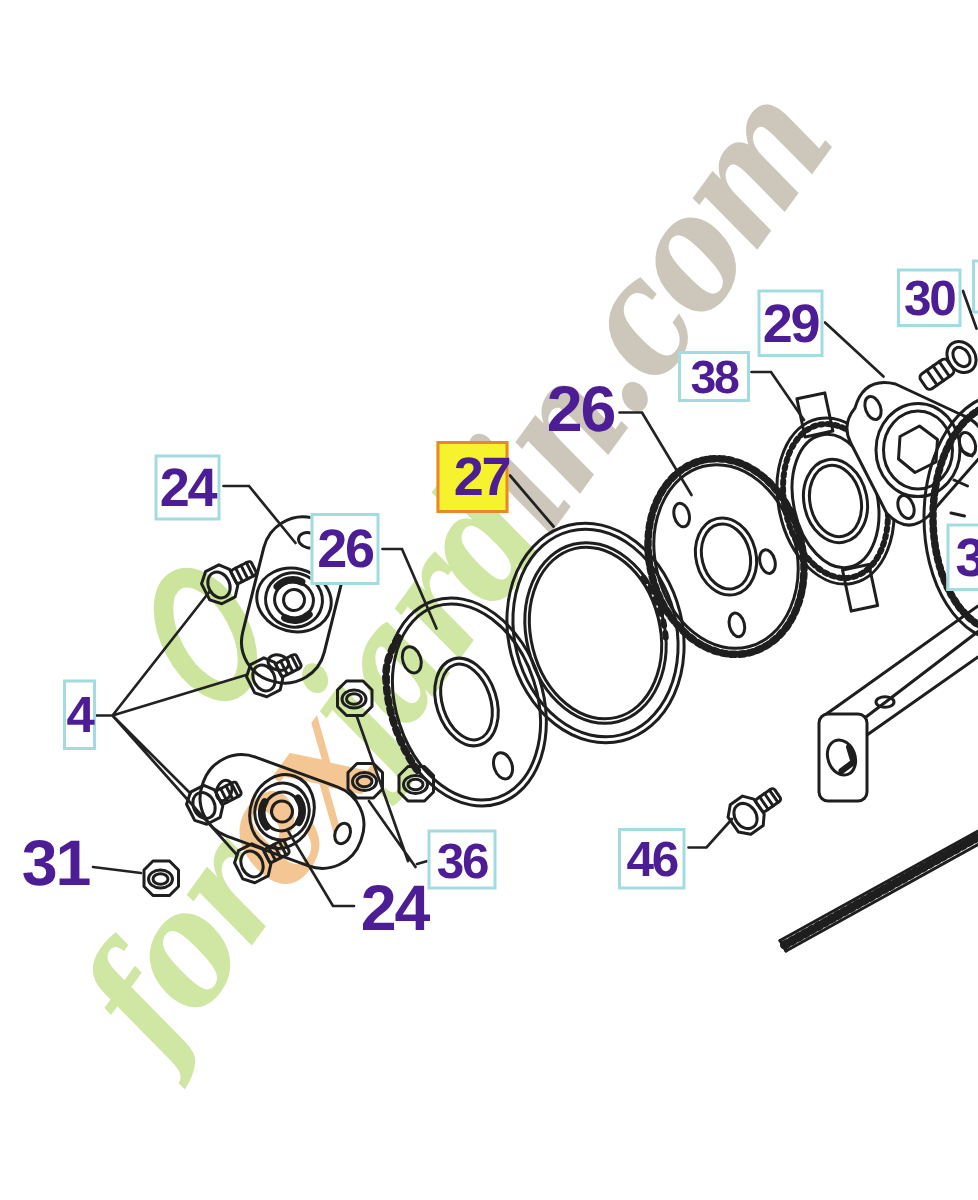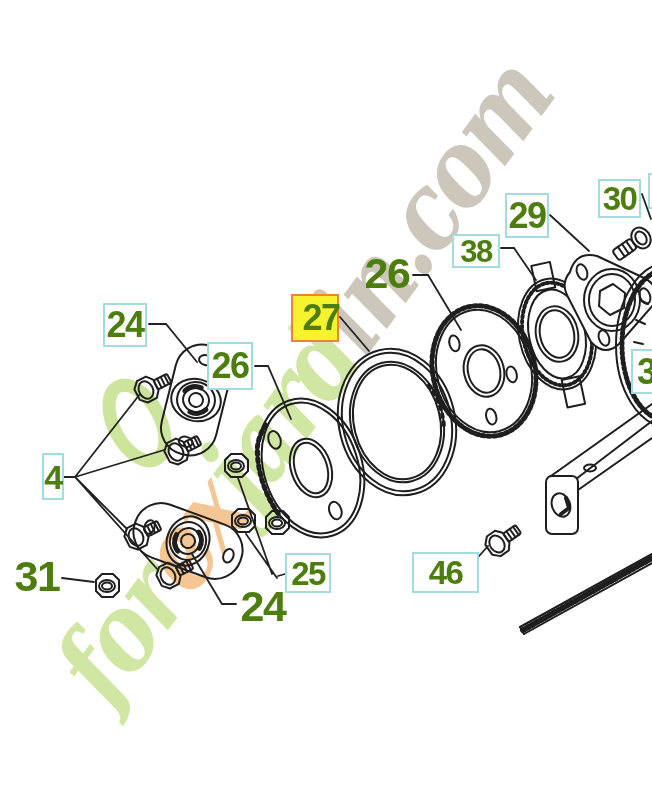--- a/index.html
+++ b/index.html
@@ -3,21 +3,21 @@
 <meta charset="utf-8">
 <style>
   html,body{margin:0;padding:0;background:#fff;}
   .stage{
     position:relative;width:652px;height:800px;background:#ffffff;
     overflow:hidden;font-family:"Liberation Sans",sans-serif;
   }
   .stage svg{position:absolute;left:0;top:0;}
   .co{
     position:absolute;display:flex;align-items:center;justify-content:center;
-    color:#4d7c0f;font-weight:bold;letter-spacing:-1.5px;line-height:1;
+    color:#4c1d95;font-weight:bold;letter-spacing:-1.5px;line-height:1;
     box-sizing:border-box;white-space:nowrap;
   }
   .co.boxed{border:2px solid #a2dce1;background:#ffffff;font-size:36px;}
   .co.hl{border:2px solid #e8872f;background:#f6f22e;font-size:36px;}
   .co.plain{font-size:43px;}
   .co.partial{border:2px solid #a2dce1;background:#ffffff;font-size:36px;justify-content:flex-start;padding-left:4px;}
   .co.edge-sliver{border:2px solid #a2dce1;background:#ffffff;}
 </style>
 </head>
 <body>
@@ -181,33 +181,33 @@
   </svg>
 
   <div class="co boxed" style="left:42px;  top:453px; width:22px; height:47px; font-size:34px;">4</div>
 
   <div class="co plain" style="left:12px;  top:556px; width:50px; height:40px;">31</div>
 
   <div class="co boxed" style="left:103px; top:303px; width:44px; height:44px;">24</div>
 
   <div class="co plain" style="left:236px; top:586px; width:54px; height:40px;">24</div>
 
-  <div class="co boxed" style="left:285px; top:553px; width:46px; height:40px; font-size:33px;">25</div>
+  <div class="co boxed" style="left:285px; top:553px; width:46px; height:40px; font-size:33px;">36</div>
 
   <div class="co boxed" style="left:207px; top:342px; width:46px; height:48px;">26</div>
 
   <div class="co plain" style="left:361px; top:252px; width:52px; height:42px;">26</div>
 
   <div class="co hl" style="left:291px; top:294px; width:48px; height:48px;padding-left:12px;">27</div>
 
   <div class="co boxed" style="left:452px; top:234px; width:48px; height:34px; font-size:31px;">38</div>
 
   <div class="co boxed" style="left:505px; top:193px; width:44px; height:45px;">29</div>
 
   <div class="co boxed" style="left:598px; top:179px; width:43px; height:39px; font-size:33px;">30</div>
 
-  <div class="co boxed" style="left:412px; top:552px; width:67px; height:41px; font-size:33px;">46</div>
+  <div class="co boxed" style="left:412px; top:552px; width:45px; height:41px; font-size:33px;">46</div>
 
   <div class="co partial" style="left:631px; top:349px; width:40px; height:45px;">3</div>
 
   <div class="co edge-sliver" style="left:648px; top:173px; width:20px; height:36px;"></div>
 
 </div>
 
 </body></html>

